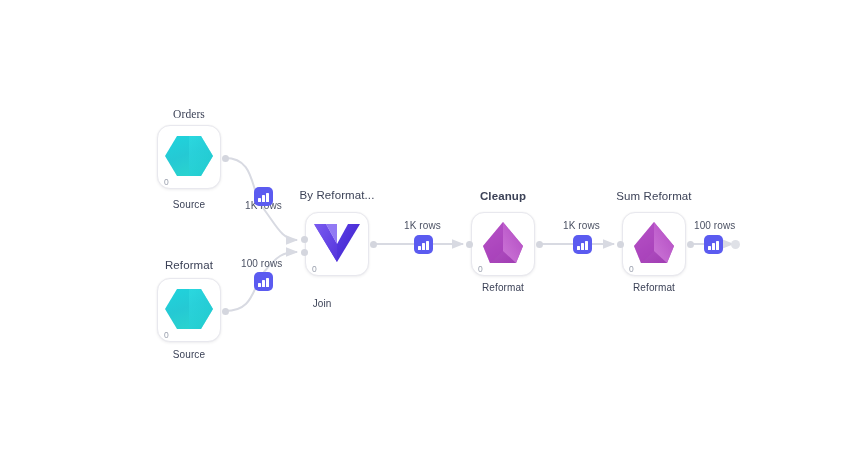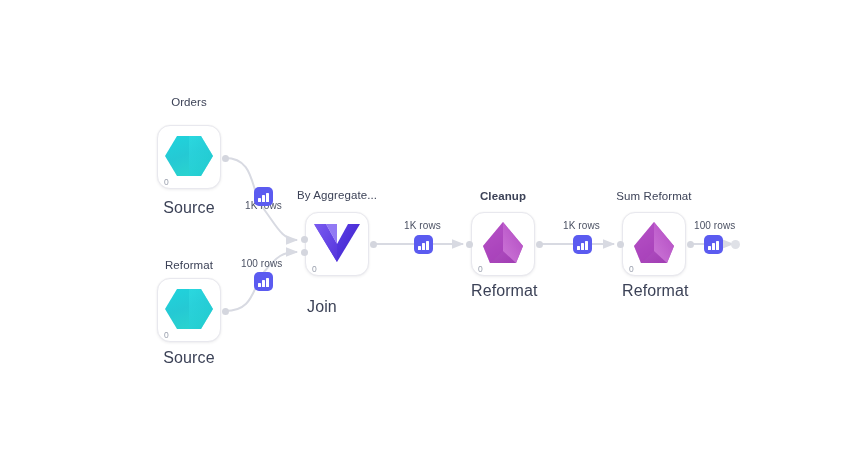--- a/index.html
+++ b/index.html
@@ -43,21 +43,21 @@
   .node-title {
     position: absolute;
     font-size: 11.5px;
     color: #3c4257;
     white-space: nowrap;
     text-align: center;
     letter-spacing: 0.1px;
   }
   .node-sub {
     position: absolute;
-    font-size: 16px;
+    font-size: 10px;
     color: #3c4257;
     white-space: nowrap;
     text-align: center;
     letter-spacing: 0.1px;
   }
   .node-count {
     position: absolute;
     left: 6px;
     bottom: 2px;
     font-size: 8.5px;
@@ -157,21 +157,21 @@
 
     <path d="M 225 311 C 254 311 252 288 264 272 C 277 256 283 252 297 252" fill="none" stroke="#d8dae2" stroke-width="2" marker-end="url(#arrow)"></path>
 
     <path d="M 373 244 L 463 244" fill="none" stroke="#d8dae2" stroke-width="2" marker-end="url(#arrow)"></path>
 
     <path d="M 539 244 L 614 244" fill="none" stroke="#d8dae2" stroke-width="2" marker-end="url(#arrow)"></path>
 
     <path d="M 690 244 L 733 244" fill="none" stroke="#d8dae2" stroke-width="2" marker-end="url(#arrow)"></path>
   </svg>
 
-  <div class="node-title" style="left:157px; top:96px; width:64px;">Orders</div>
+  <div class="node-title" style="left:157px; top:108px; width:64px;font-family:Liberation Serif, serif;">Orders</div>
   <div class="node" style="left:157px; top:125px;">
     <svg class="glyph" width="50" height="46" viewBox="0 0 50 46">
       <polygon points="13,3 37,3 49,23 37,43 13,43 1,23" fill="url(#hexGrad)"></polygon>
       <polygon points="25,3 37,3 49,23 37,43 25,43" fill="url(#hexGrad2)" opacity="0.55"></polygon>
     </svg>
     <span class="node-count">0</span>
   </div>
   <div class="port" style="left:222px; top:155px;"></div>
   <div class="node-sub" style="left:157px; top:199px; width:64px;">Source</div>
 
@@ -179,21 +179,21 @@
   <div class="node" style="left:157px; top:278px;">
     <svg class="glyph" width="50" height="46" viewBox="0 0 50 46">
       <polygon points="13,3 37,3 49,23 37,43 13,43 1,23" fill="url(#hexGrad)"></polygon>
       <polygon points="25,3 37,3 49,23 37,43 25,43" fill="url(#hexGrad2)" opacity="0.55"></polygon>
     </svg>
     <span class="node-count">0</span>
   </div>
   <div class="port" style="left:222px; top:308px;"></div>
   <div class="node-sub" style="left:157px; top:349px; width:64px;">Source</div>
 
-  <div class="node-title" style="left:282px; top:189px; width:110px;">By Aggregate...</div>
+  <div class="node-title" style="left:282px; top:189px; width:110px;">By Reformat...</div>
   <div class="node" style="left:305px; top:212px;">
     <svg class="glyph" width="48" height="42" viewBox="0 0 48 42">
       <polygon points="1,2 13,2 24,22 24,40" fill="url(#chevGradL)"></polygon>
       <polygon points="1,2 24,40 24,22" fill="url(#chevGradL)"></polygon>
       <polygon points="47,2 35,2 24,22 24,40" fill="url(#chevGradR)"></polygon>
       <polygon points="13,2 24,22 24,2" fill="#6d4df0" opacity="0.75"></polygon>
     </svg>
     <span class="node-count">0</span>
   </div>
   <div class="port" style="left:301px; top:236px;"></div>

